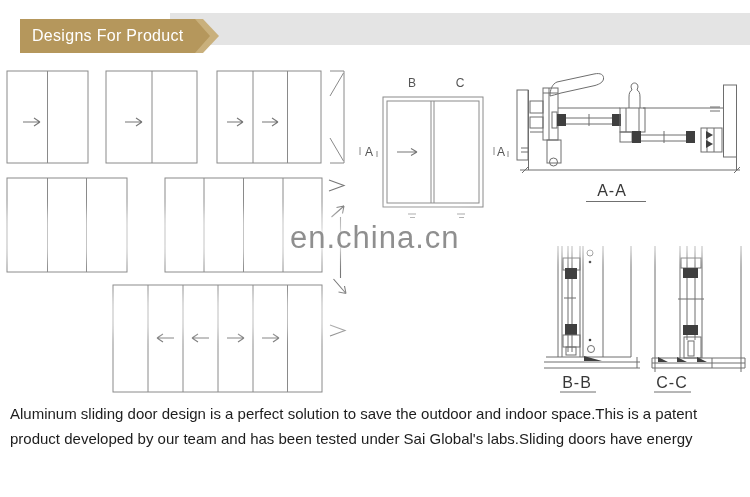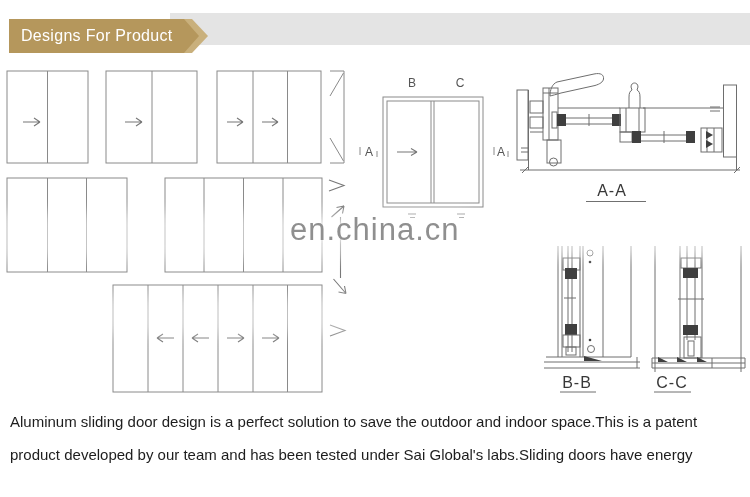--- a/index.html
+++ b/index.html
@@ -3,21 +3,21 @@
 <meta charset="utf-8">
 <style>
   html,body{margin:0;padding:0;background:#fff;}
   body{width:750px;height:497px;position:relative;overflow:hidden;
        font-family:"Liberation Sans",sans-serif;}
   .page{position:absolute;inset:0;background:#fff;}
 
   
   .strip{position:absolute;left:170px;right:0;top:13px;height:32px;
          background:var(--strip-gray,#e4e4e4);}
-  .banner{position:absolute;left:9px;top:19px;width:199px;height:40px;text-decoration:underline;}
+  .banner{position:absolute;left:20px;top:19px;width:199px;height:40px;text-decoration:underline;}
   .banner .tip-light{position:absolute;left:0;top:0;width:199px;height:34px;
       background:var(--banner-gold-light,#c9b07c);
       clip-path:polygon(0 0,calc(100% - 16px) 0,100% 50%,calc(100% - 16px) 100%,0 100%);}
   .banner .tip-main{position:absolute;left:0;top:0;width:190px;height:34px;
       background:var(--banner-gold,#b5975c);
       clip-path:polygon(0 0,calc(100% - 15px) 0,100% 50%,calc(100% - 15px) 100%,0 100%);}
   .banner .label{position:absolute;left:12px;top:0;line-height:34px;z-index:2;
       color:#fff;font-size:16px;letter-spacing:.3px;white-space:nowrap;}
 
   
@@ -29,28 +29,28 @@
   .wfill{fill:#fff;stroke:#6e6e6e;stroke-width:1;}
   text.sec{fill:#383838;font-size:16px;font-family:"Liberation Sans",sans-serif;letter-spacing:1px;}
   text.sm{fill:#555;font-size:12px;font-family:"Liberation Sans",sans-serif;}
 
   
   .glow{position:absolute;background:#fff;filter:blur(7px);pointer-events:none;}
   .glow.g1{left:0;top:212px;width:470px;height:48px;opacity:.5;}
   .glow.g2{left:100px;top:296px;width:255px;height:38px;opacity:.45;}
   .glow.g3{left:520px;top:214px;width:230px;height:42px;opacity:.6;}
 
-  .watermark{position:absolute;left:290px;top:212px;font-size:31px;letter-spacing:1px;
+  .watermark{position:absolute;left:290px;top:220px;font-size:31px;letter-spacing:1px;
       color:var(--watermark-gray,#8f8f8f);
       text-shadow:0 0 5px #fff,0 0 9px #fff,0 0 14px #fff;}
 
   
   .desc{position:absolute;left:10px;top:401px;font-size:15px;line-height:25px;
         color:#1d1d1d;}
-  .desc div{white-space:nowrap;margin-top:8px;}
+  .desc div{white-space:nowrap;}
 </style>
 </head>
 <body>
 
 <div class="page">
 
   <div class="strip"></div>
   <div class="banner">
     <div class="tip-light"></div>
     <div class="tip-main"></div>

